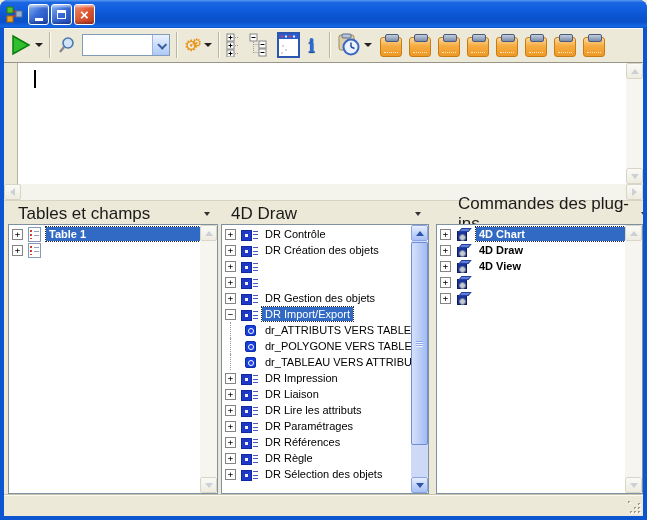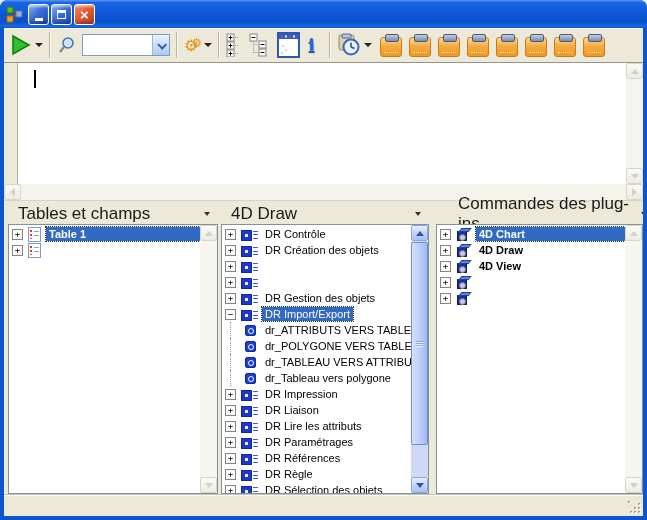--- a/index.html
+++ b/index.html
@@ -349,25 +349,20 @@
             <span class="conn"></span>
             <span class="ic-cmd"></span>
             <span class="lbl">dr_POLYGONE VERS TABLEAU</span>
           </div>
         <div class="row">
             <span class="conn"></span>
             <span class="ic-cmd"></span>
             <span class="lbl">dr_TABLEAU VERS ATTRIBUT</span>
           </div>
         <div class="row">
-            <span class="conn"></span>
-            <span class="ic-cmd"></span>
-            <span class="lbl">dr_Tableau vers polygone</span>
-          </div>
-        <div class="row">
             <span class="exp">+</span>
             <span class="ic-theme"></span>
             <span class="lbl">DR Impression</span>
           </div>
         <div class="row">
             <span class="exp">+</span>
             <span class="ic-theme"></span>
             <span class="lbl">DR Liaison</span>
           </div>
         <div class="row">

